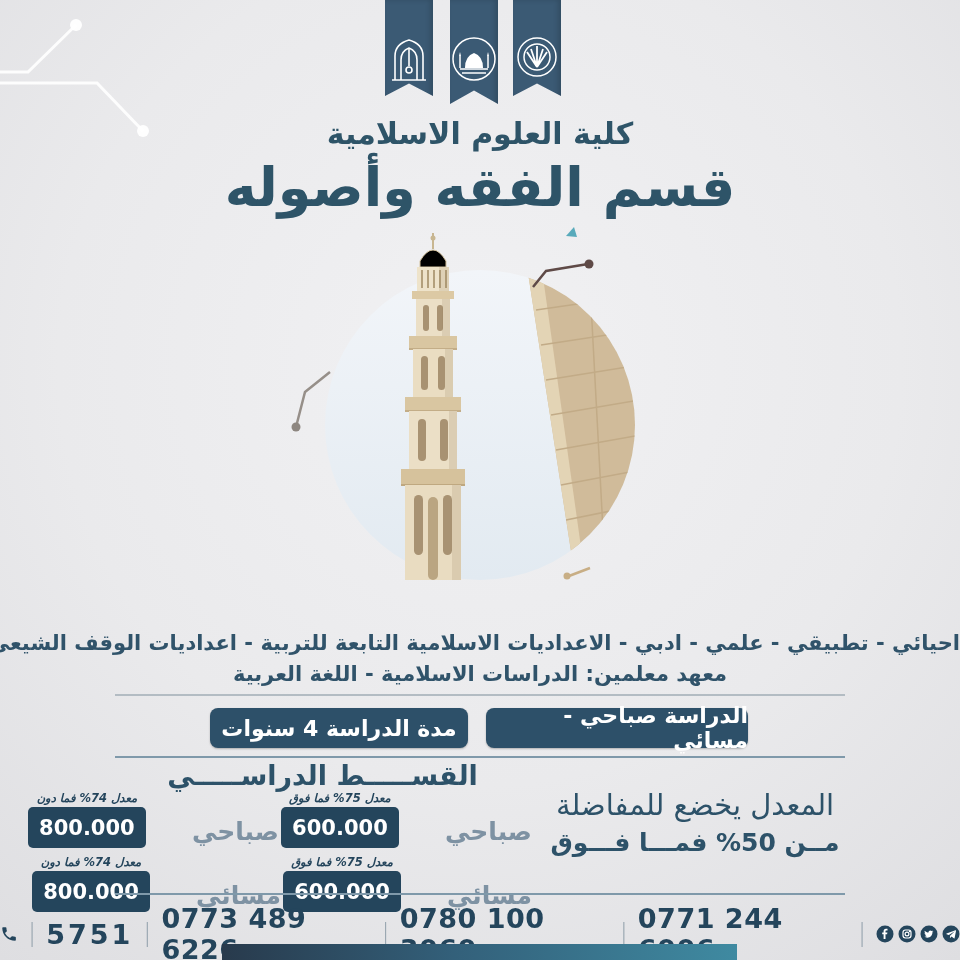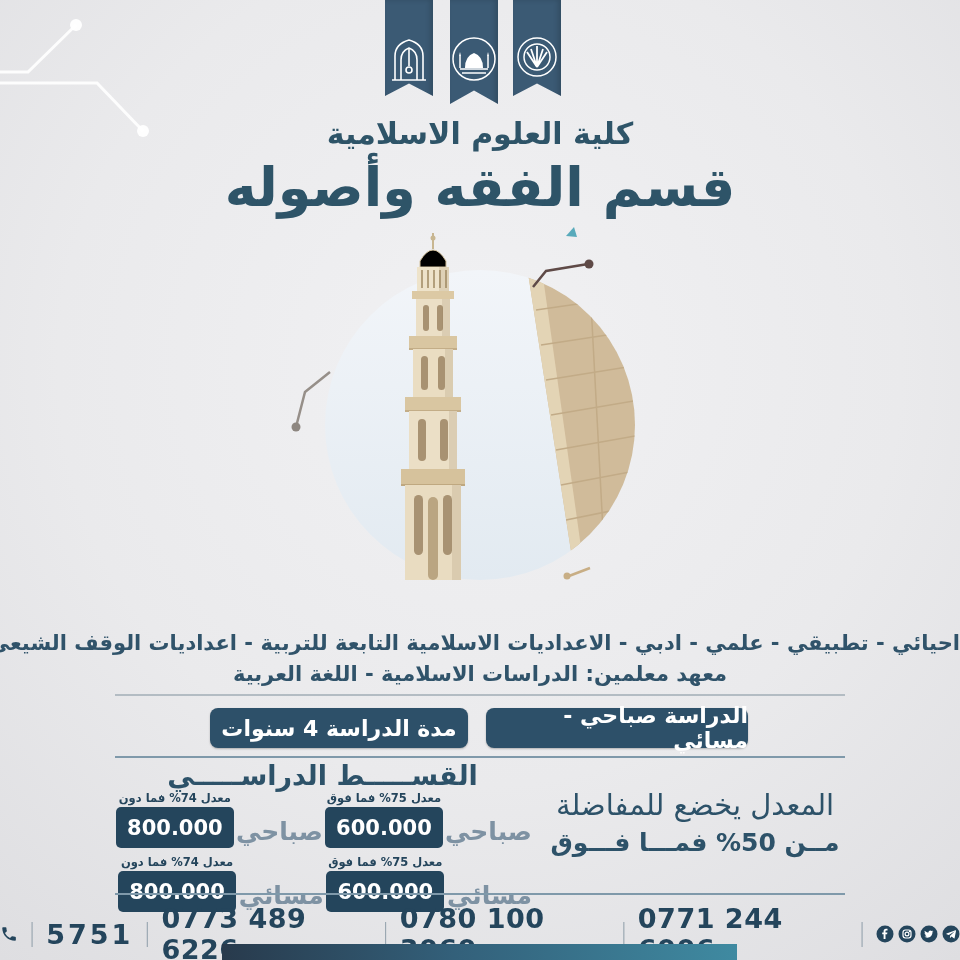--- a/index.html
+++ b/index.html
@@ -38,24 +38,24 @@
   
   .tuition-title{left:115px;width:415px;top:760px;text-align:center;color:#2d5269;
     font-size:27px;font-weight:bold;white-space:nowrap;}
   .note-title{left:545px;width:300px;top:788px;text-align:center;color:#2d5269;
     font-size:29px;font-weight:normal;white-space:nowrap;}
   .note-sub{left:545px;width:300px;top:828px;text-align:center;color:#2d5269;
     font-size:25px;font-weight:bold;white-space:nowrap;}
   .fee-rows{left:118px;top:791px;width:416px;display:flex;flex-direction:column;gap:7px;}
   .fee-row{display:flex;flex-direction:row-reverse;align-items:flex-end;
     justify-content:space-between;}
-  .fee-label{color:#7e92a3;font-size:25px;font-weight:bold;line-height:32px;padding:0 2px;}
+  .fee-label{color:#7e92a3;font-size:25px;font-weight:bold;line-height:32px;padding:0 2px;margin-left:44px;}
   .fee-group{display:flex;flex-direction:column;align-items:center;}
   .fee-caption{color:#24455c;font-size:11.5px;font-weight:bold;margin-bottom:2px;
-    white-space:nowrap;}
+    white-space:nowrap;font-style:italic;}
   .fee-badge{width:118px;height:41px;background:#24455c;border-radius:5px;color:#fff;
     font-size:21px;font-weight:bold;display:flex;align-items:center;justify-content:center;}
   
   .footer{left:0;top:903px;width:960px;display:flex;align-items:center;
     justify-content:center;gap:10px;color:#24455c;direction:ltr;}
   .footer .sep{color:#9aa7b1;font-size:24px;font-weight:200;transform:translateY(-1px);}
   .short-num{font-size:27px;font-weight:bold;letter-spacing:3px;}
   .phone-num{font-size:27px;font-weight:bold;letter-spacing:.5px;}
   .socials{display:flex;gap:4px;align-items:center;}
   .bottom-bar{position:absolute;left:222px;top:944px;width:515px;height:18px;

